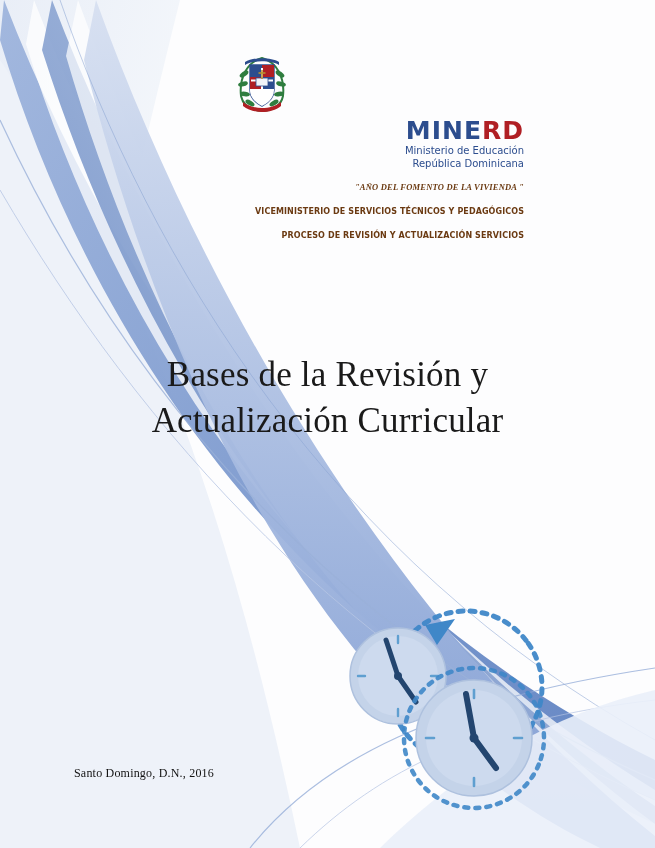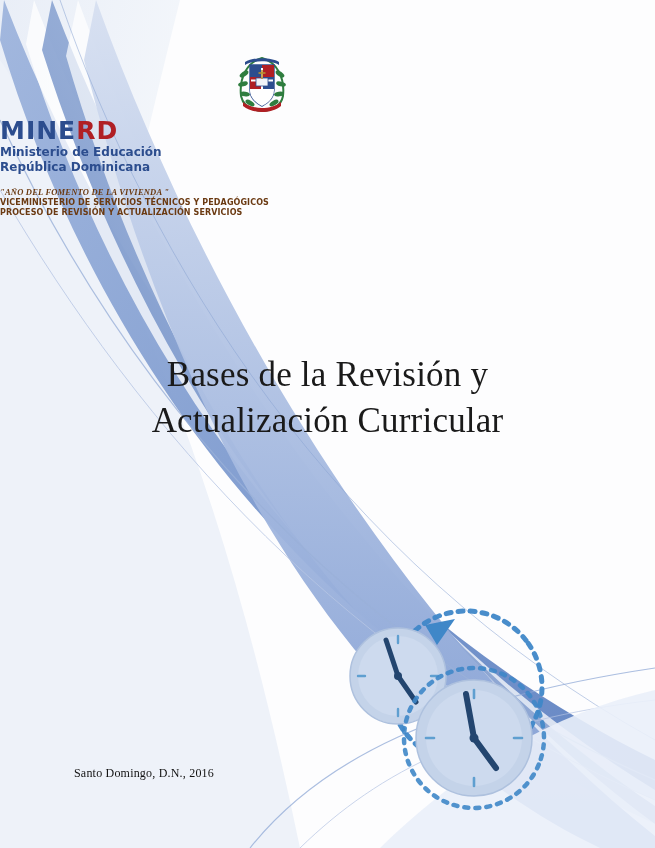--- a/index.html
+++ b/index.html
@@ -30,43 +30,43 @@
     height: 848px;
     pointer-events: none;
   }
 
   
   .logo-block {
     position: absolute;
     top: 52px;
     left: 0;
     width: 524px;
-    text-align: left;
+    text-align: right;
   }
   .crest {
     width: 78px;
     height: 62px;
     margin: 0 auto;
     display: block;
   }
   .brand {
     margin-top: 4px;
     font-family: "DejaVu Sans", sans-serif;
     font-size: 25px;
     font-weight: bold;
     letter-spacing: 1px;
     line-height: 1;
   }
   .brand .mine { color: #2c4d8e; }
   .brand .rd { color: #b01f24; }
   .brand-sub1, .brand-sub2 {
     font-family: "DejaVu Sans", sans-serif;
-    font-size: 12px;
+    font-size: 10px;
     color: #2c4d8e;
-    font-weight: bold;
+    font-weight: normal;
     line-height: 1.25;
     margin-top: 2px;
   }
   .brand-sub2 { margin-top: 0; }
 
   .gov-lines {
     margin-top: 12px;
     color: #6b3a12;
   }
   .gov-line1 {
@@ -74,21 +74,21 @@
     font-style: italic;
     font-weight: bold;
     font-size: 8.5px;
     letter-spacing: 0.2px;
   }
   .gov-line2, .gov-line3 {
     font-family: "DejaVu Sans", sans-serif;
     font-size: 8px;
     font-weight: bold;
     letter-spacing: 0.1px;
-    margin-top: 1px;
+    margin-top: 15px;
     color: #6b3a12;
   }
 
   
   .title-block {
     position: absolute;
     top: 352px;
     left: 0;
     width: 655px;
     text-align: center;

